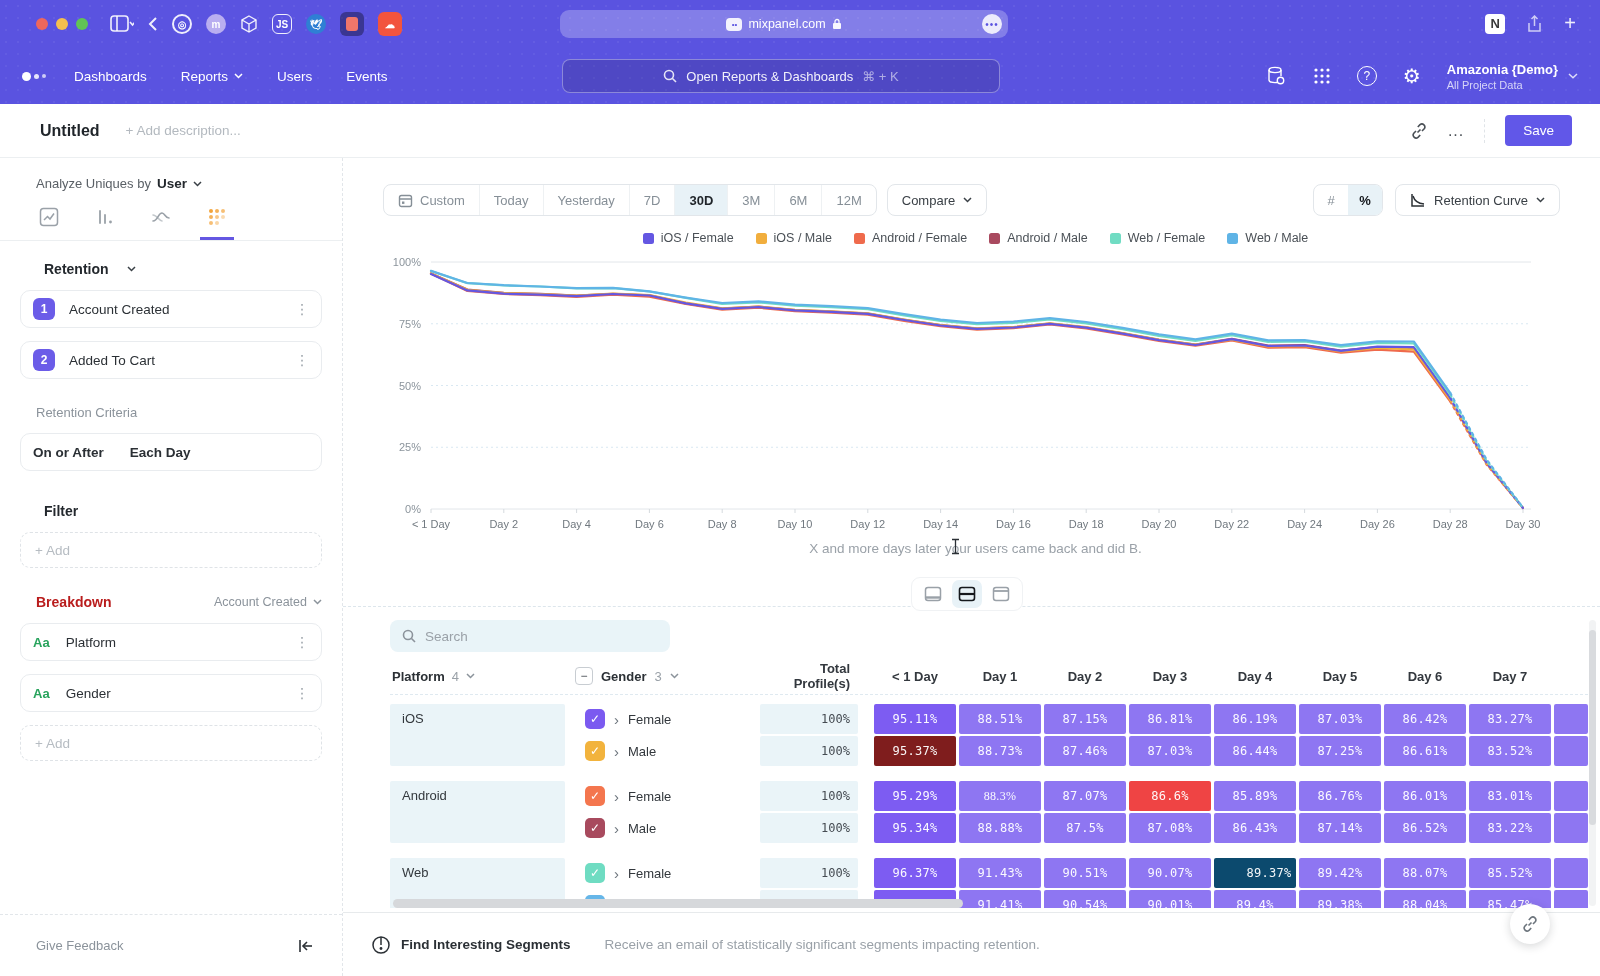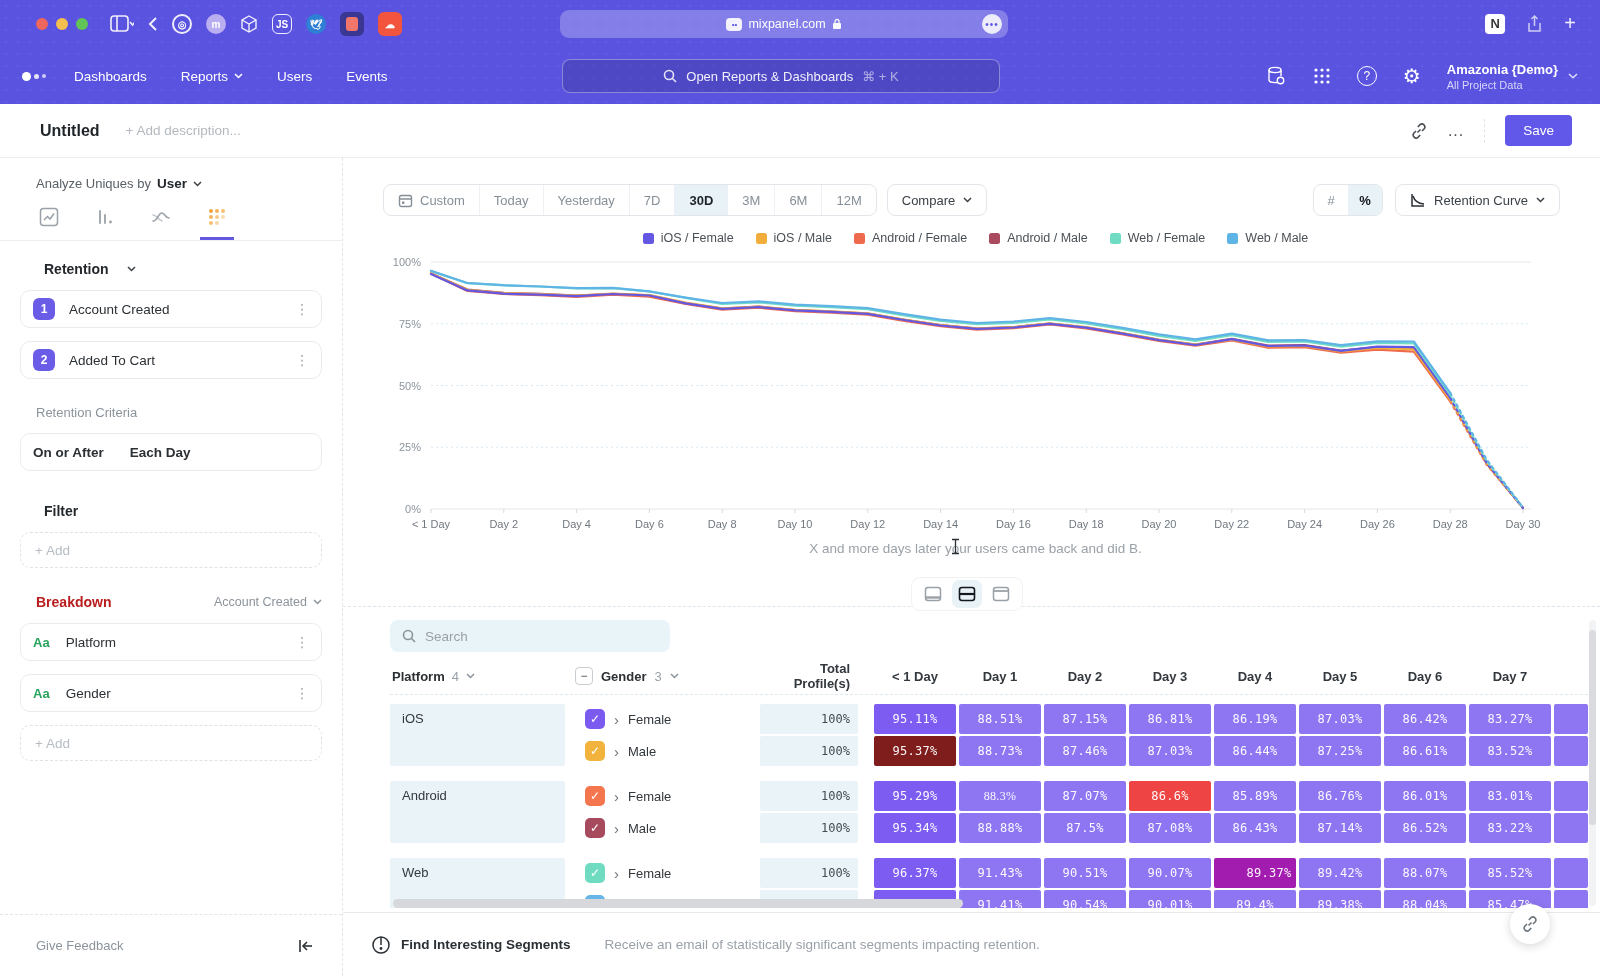--- a/index.html
+++ b/index.html
@@ -686,21 +686,21 @@
                 <span class="cb" style="background: rgb(111, 220, 194);">✓</span>
                 <span class="expander">›</span>
                 <span class="glabel">Female</span>
               </div>
               <div class="tcell">100%</div>
               <span class="th-spacer"></span>
               <div class="vcell" style="background: rgb(125, 92, 242);">96.37%</div>
               <div class="vcell" style="background: rgb(142, 118, 242);">91.43%</div>
               <div class="vcell" style="background: rgb(142, 118, 242);">90.51%</div>
               <div class="vcell" style="background: rgb(142, 118, 242);">90.07%</div>
-              <div class="vcell" style="background: #a21caf; padding-left: 28px;">89.37%</div>
+              <div class="vcell" style="background: #0c4a6e; padding-left: 28px;">89.37%</div>
               <div class="vcell" style="background: rgb(142, 118, 242);">89.42%</div>
               <div class="vcell" style="background: rgb(142, 118, 242);">88.07%</div>
               <div class="vcell" style="background: rgb(142, 118, 242);">85.52%</div>
               <div class="vcell" style="background: rgb(142, 118, 242); width: 34px; margin-right: 0px;"></div>
             </div>
             <div class="drow">
               <div class="gcell">
                 <span class="cb" style="background: rgb(102, 182, 232);">✓</span>
                 <span class="expander">›</span>
                 <span class="glabel">Male</span>

